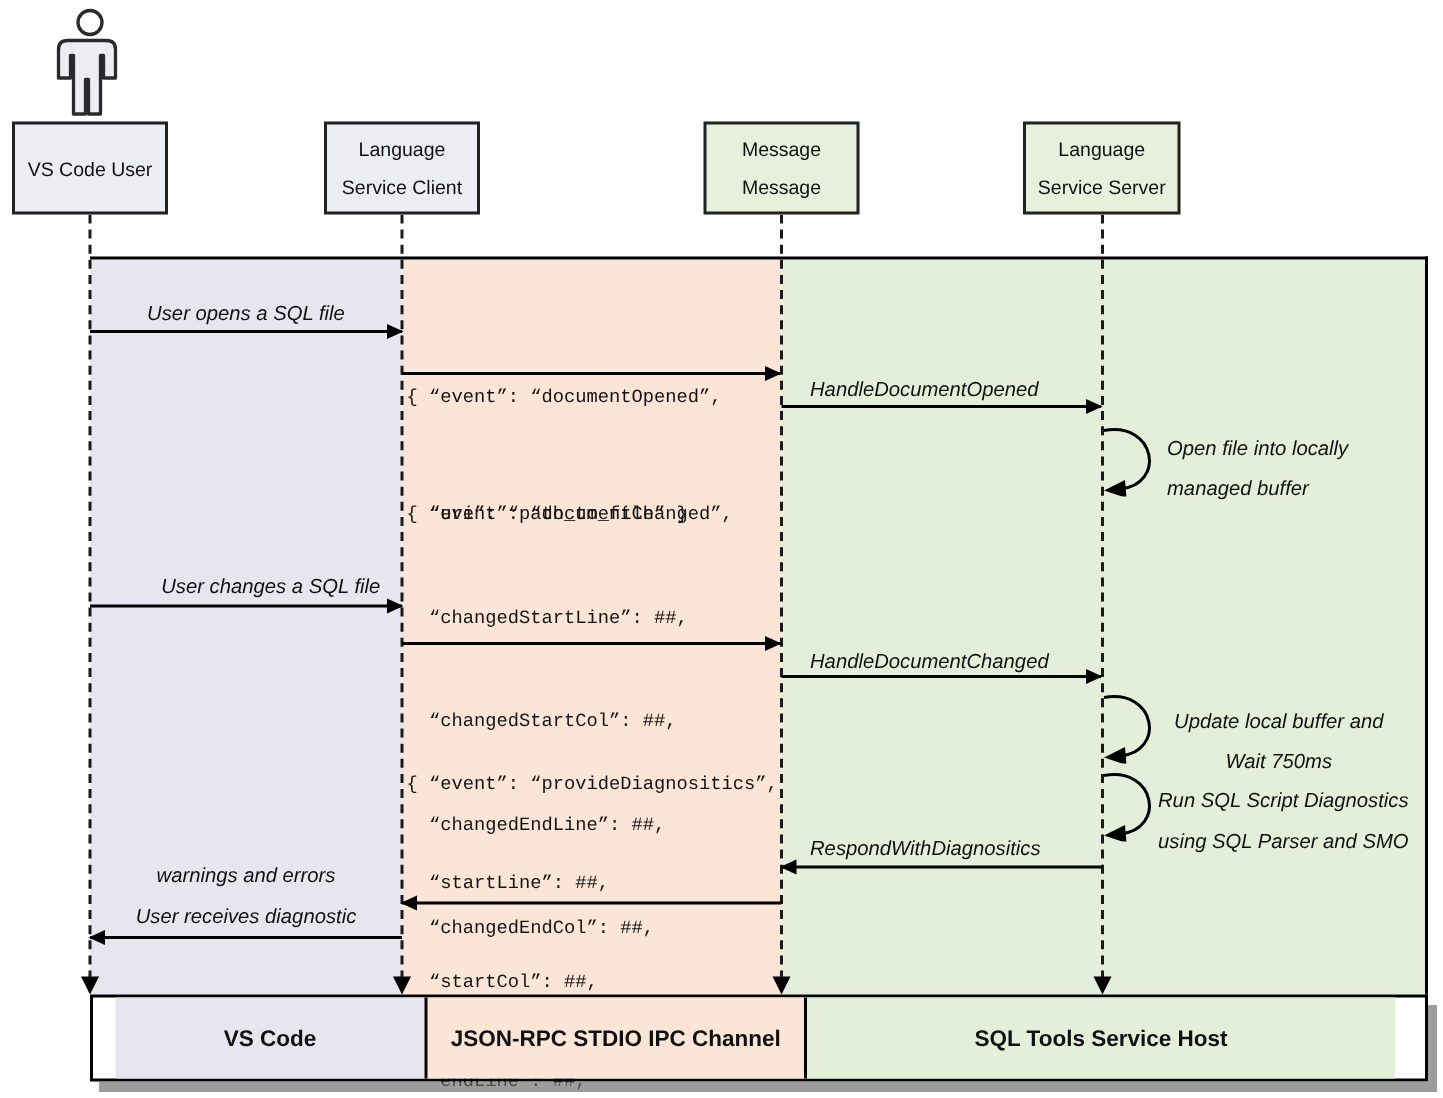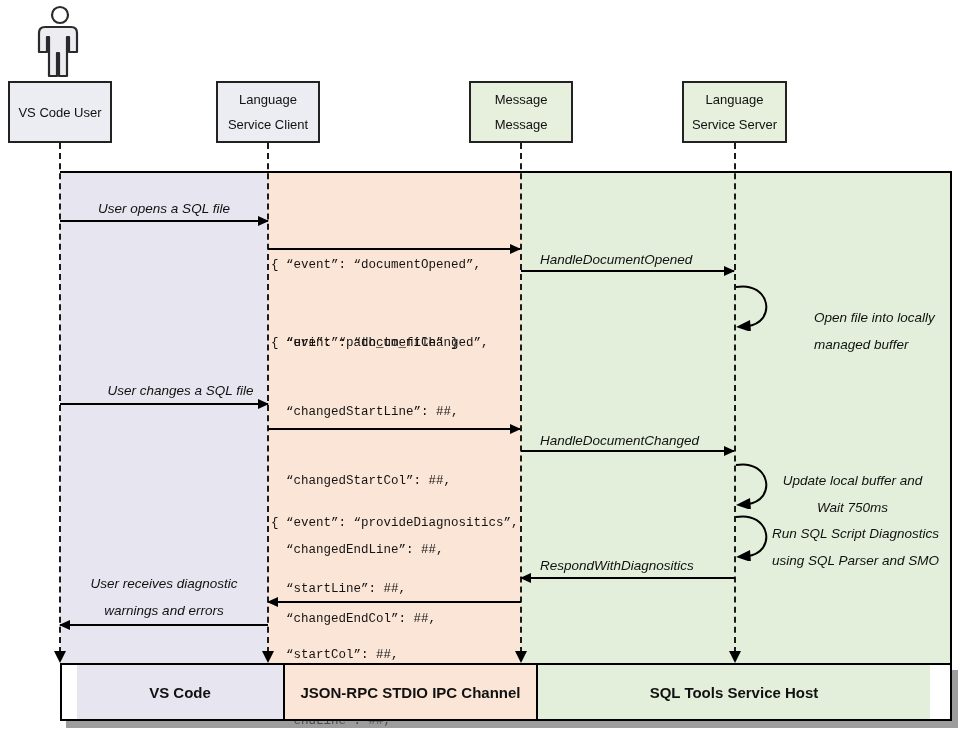--- a/index.html
+++ b/index.html
@@ -98,27 +98,27 @@
     <polygon points="15,37 1,44 16,49" fill="#000"></polygon>
   </svg>
   <svg class="loop" style="left:735px;top:513px;" viewBox="0 0 46 48">
     <path d="M1 4 C36 -2 42 40 12 43" fill="none" stroke="#000" stroke-width="2"></path>
     <polygon points="15,37 1,44 16,49" fill="#000"></polygon>
   </svg>
 
   <div class="lbl lbl-center" style="left:60px;top:201px;width:208px;">User opens a SQL file</div>
   <div class="lbl lbl-center" style="left:60px;top:383px;width:241px;">User changes a SQL file</div>
   <div class="lbl lbl-center" style="left:60px;top:570px;width:208px;line-height:27px;">
+    <div>warnings and errors</div>
     <div>User receives diagnostic</div>
-    <div>warnings and errors</div>
   </div>
   <div class="lbl" style="left:540px;top:252px;">HandleDocumentOpened</div>
   <div class="lbl" style="left:540px;top:433px;">HandleDocumentChanged</div>
   <div class="lbl" style="left:540px;top:558px;text-align:right;">RespondWithDiagnositics</div>
-  <div class="lbl" style="left:778px;top:304px;line-height:27px;margin-left:36px;">
+  <div class="lbl" style="left:778px;top:285px;line-height:27px;">
     <div>Open file into locally</div>
     <div>managed buffer</div>
   </div>
   <div class="lbl lbl-center" style="left:770px;top:467px;width:165px;line-height:27px;">
     <div>Update local buffer and</div>
     <div>Wait 750ms</div>
   </div>
   <div class="lbl" style="left:772px;top:520px;line-height:27px;">
     <div>Run SQL Script Diagnostics</div>
     <div>using SQL Parser and SMO</div>

